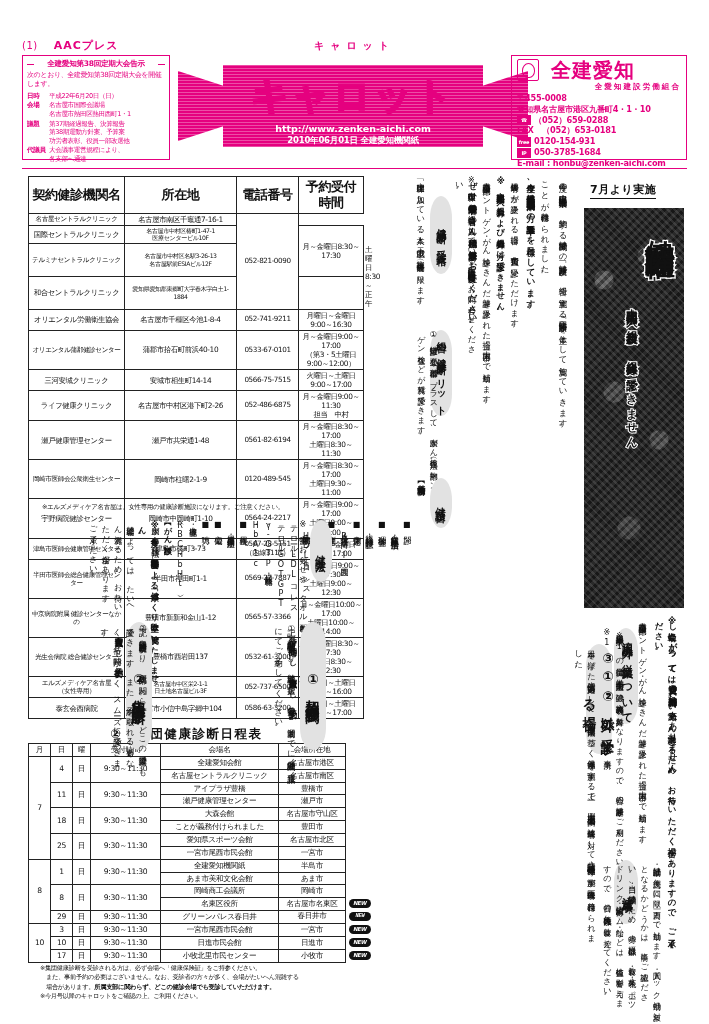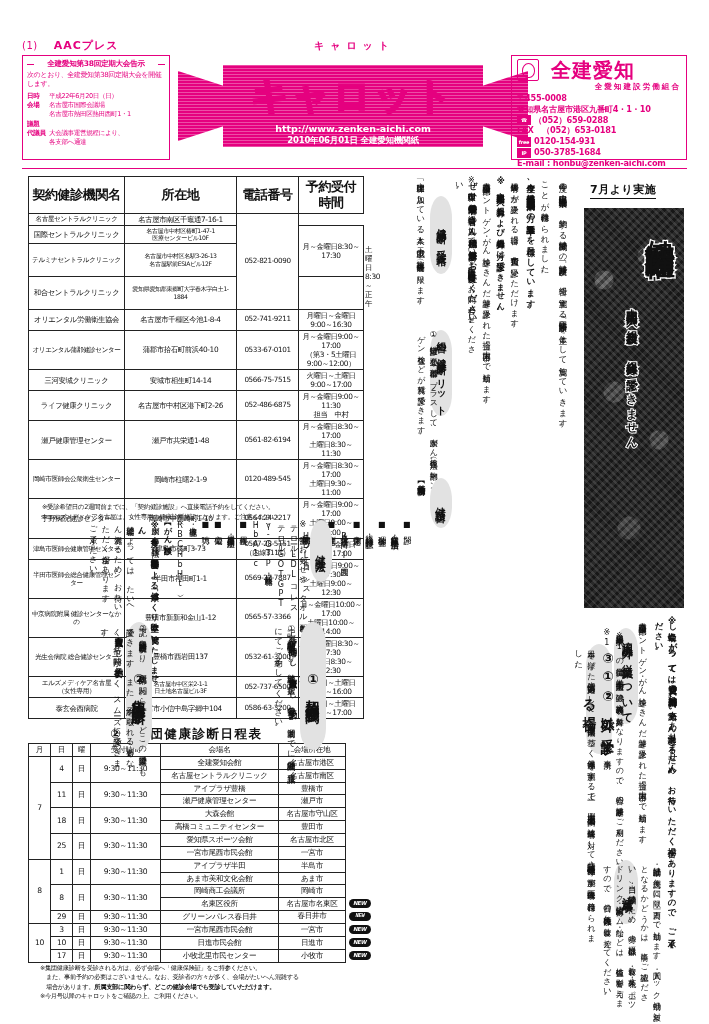--- a/index.html
+++ b/index.html
@@ -131,20 +131,21 @@
           <div class="nrow">
             <span class="lb">日時</span>
             <span class="vl">平成22年6月20日（日）</span>
           </div>
           <div class="nrow">
             <span class="lb">会場</span>
             <span class="vl">名古屋市国際会議場<br>名古屋市熱田区熱田西町1・1</span>
           </div>
           <div class="nrow">
             <span class="lb">議題</span>
+            <span class="vl">第37期経過報告、決算報告<br>第38期運動方針案、予算案<br>功労者表彰、役員一部改選他</span>
           </div>
           <div class="nrow">
             <span class="lb">代議員</span>
             <span class="vl">大会議事運営規程により、<br>各支部へ通達</span>
           </div>
         </div>
     </div>
 
     <div class="banner">
       <div class="ribbon">
@@ -309,21 +310,20 @@
           <tr>
             <td class="nm ">泰玄会西病院</td>
             <td class="addr ">一宮市小信中島字郷中104</td>
             <td style="font-size: 7.2px;">0586-63-3200</td>
             <td class="tm">月曜日～土曜日<br>8:30～17:00</td>
           </tr>
         </tbody>
     </table>
   </div>
   <div class="notes1" id="notes1">
-      <div>※受診希望日の2週間前までに、「契約健診施設」へ直接電話予約をしてください。</div>
       <div>※エルズメディケア名古屋は、女性専用の健康診断施設になります。ご注意ください。</div>
     </div>
 
   <div class="t2wrap">
     <div class="tbl-title">②　集団健康診断日程表</div>
     <table class="st">
       <colgroup>
           <col class="w-m">
           <col class="w-d">
           <col class="w-y">
@@ -366,40 +366,40 @@
             <td style="position: relative;">瀬戸市</td>
           </tr>
           <tr style="position: relative;">
             <td rowspan="2">18</td>
             <td rowspan="2">日</td>
             <td rowspan="2">9:30～11:30</td>
             <td>大森会館</td>
             <td style="position: relative;">名古屋市守山区</td>
           </tr>
           <tr style="position: relative;">
-            <td>高橋コミュニティセンター</td>
+            <td>ことが義務付けられました</td>
             <td style="position: relative;">豊田市</td>
           </tr>
           <tr style="position: relative;">
             <td rowspan="2">25</td>
             <td rowspan="2">日</td>
             <td rowspan="2">9:30～11:30</td>
             <td>愛知県スポーツ会館</td>
             <td style="position: relative;">名古屋市北区</td>
           </tr>
           <tr style="position: relative;">
             <td>一宮市尾西市民会館</td>
             <td style="position: relative;">一宮市</td>
           </tr>
           <tr style="position: relative;">
             <td rowspan="5">8</td>
             <td rowspan="2">1</td>
             <td rowspan="2">日</td>
             <td rowspan="2">9:30～11:30</td>
-            <td>アイプラザ半田</td>
+            <td>全建愛知機関紙</td>
             <td style="position: relative;">半島市</td>
           </tr>
           <tr style="position: relative;">
             <td>あま市美和文化会館</td>
             <td style="position: relative;">あま市</td>
           </tr>
           <tr style="position: relative;">
             <td rowspan="2">8</td>
             <td rowspan="2">日</td>
             <td rowspan="2">9:30～11:30</td>

